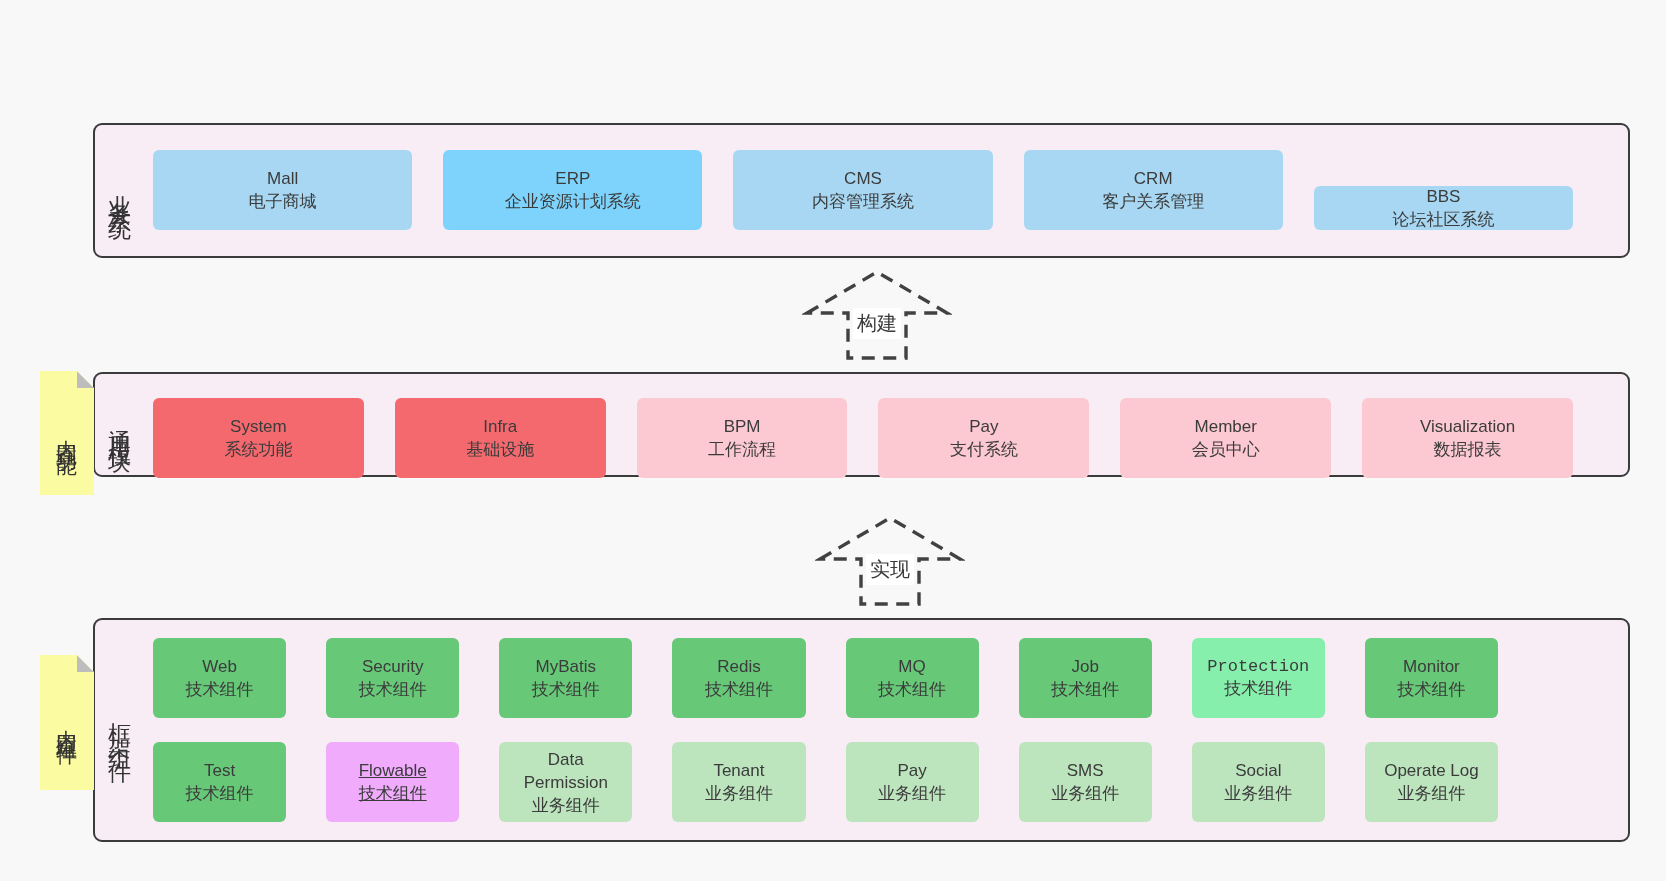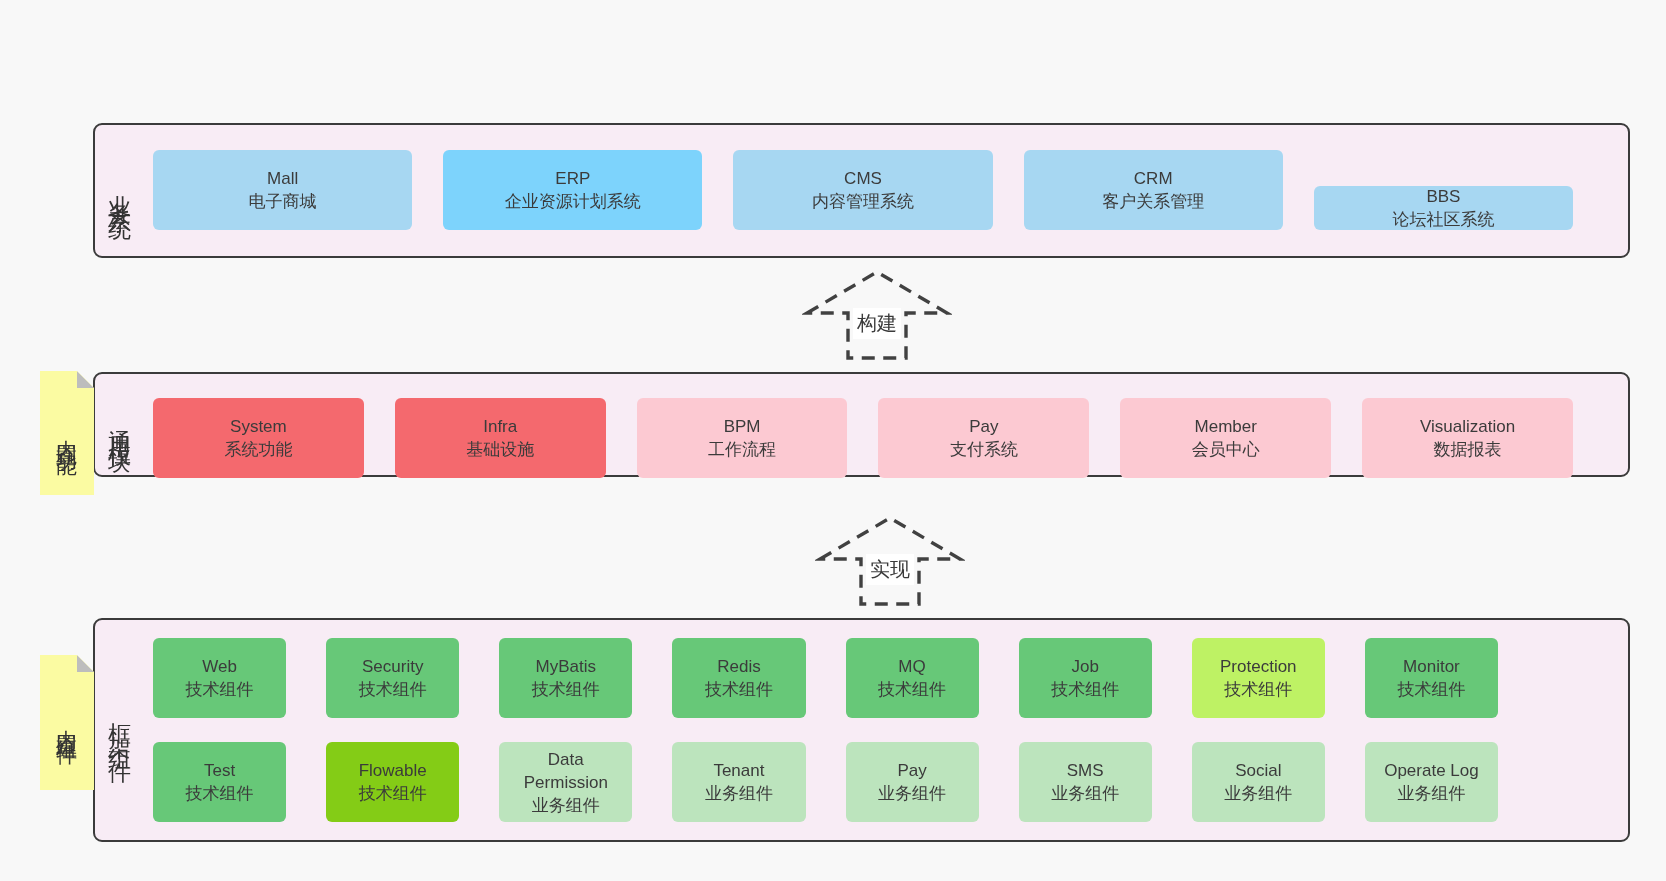--- a/index.html
+++ b/index.html
@@ -230,35 +230,35 @@
     <div class="box-desc">技术组件</div>
   </div>
           <div class="box" style="background: rgb(103, 200, 120);">
     <div class="box-name">MQ</div>
     <div class="box-desc">技术组件</div>
   </div>
           <div class="box" style="background: rgb(103, 200, 120);">
     <div class="box-name">Job</div>
     <div class="box-desc">技术组件</div>
   </div>
-          <div class="box" style="background: #bef264;">
+          <div class="box" style="background: #86efac; font-family: Liberation Mono, monospace;">
     <div class="box-name">Protection</div>
     <div class="box-desc">技术组件</div>
   </div>
           <div class="box" style="background: rgb(103, 200, 120);">
     <div class="box-name">Monitor</div>
     <div class="box-desc">技术组件</div>
   </div>
         </div>
         <div class="row">
           <div class="box" style="background: rgb(103, 200, 120);">
     <div class="box-name">Test</div>
     <div class="box-desc">技术组件</div>
   </div>
-          <div class="box" style="background: #84cc16;">
+          <div class="box" style="background: #f0abfc; text-decoration: underline;">
     <div class="box-name">Flowable</div>
     <div class="box-desc">技术组件</div>
   </div>
           <div class="box" style="background: rgb(188, 228, 189);">
     <div class="box-name">Data Permission</div>
     <div class="box-desc">业务组件</div>
   </div>
           <div class="box" style="background: rgb(188, 228, 189);">
     <div class="box-name">Tenant</div>
     <div class="box-desc">业务组件</div>

